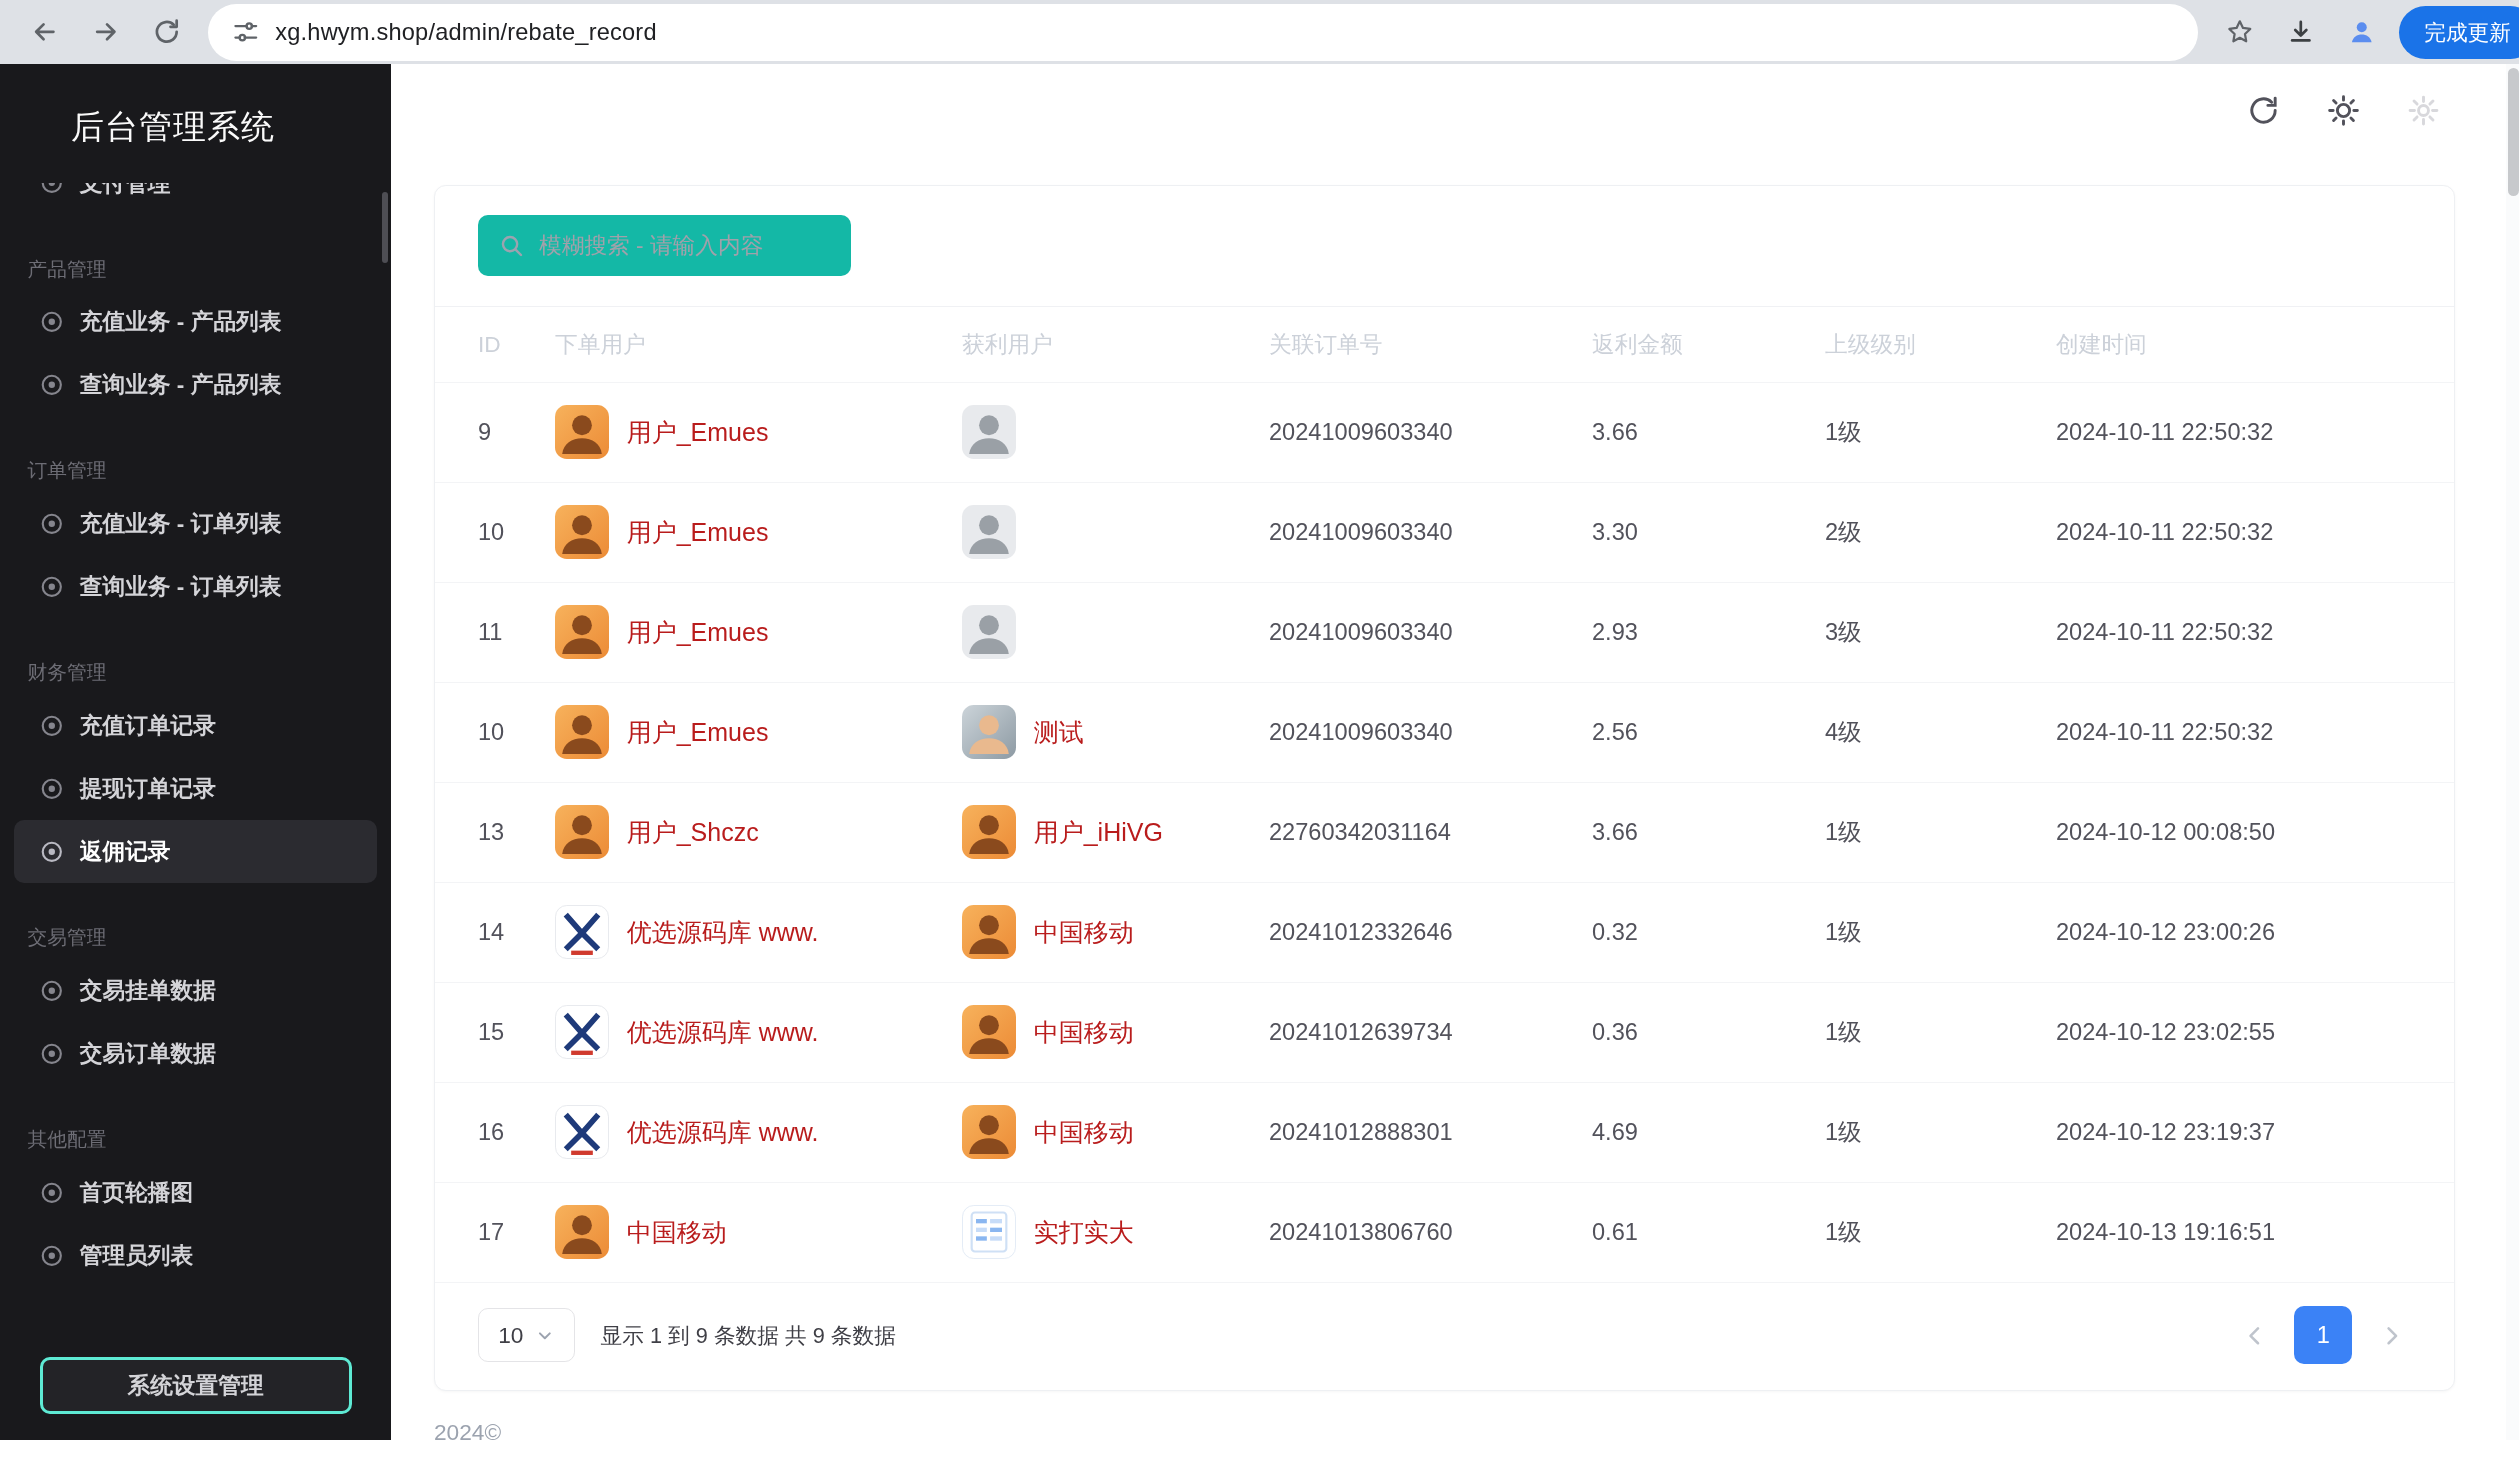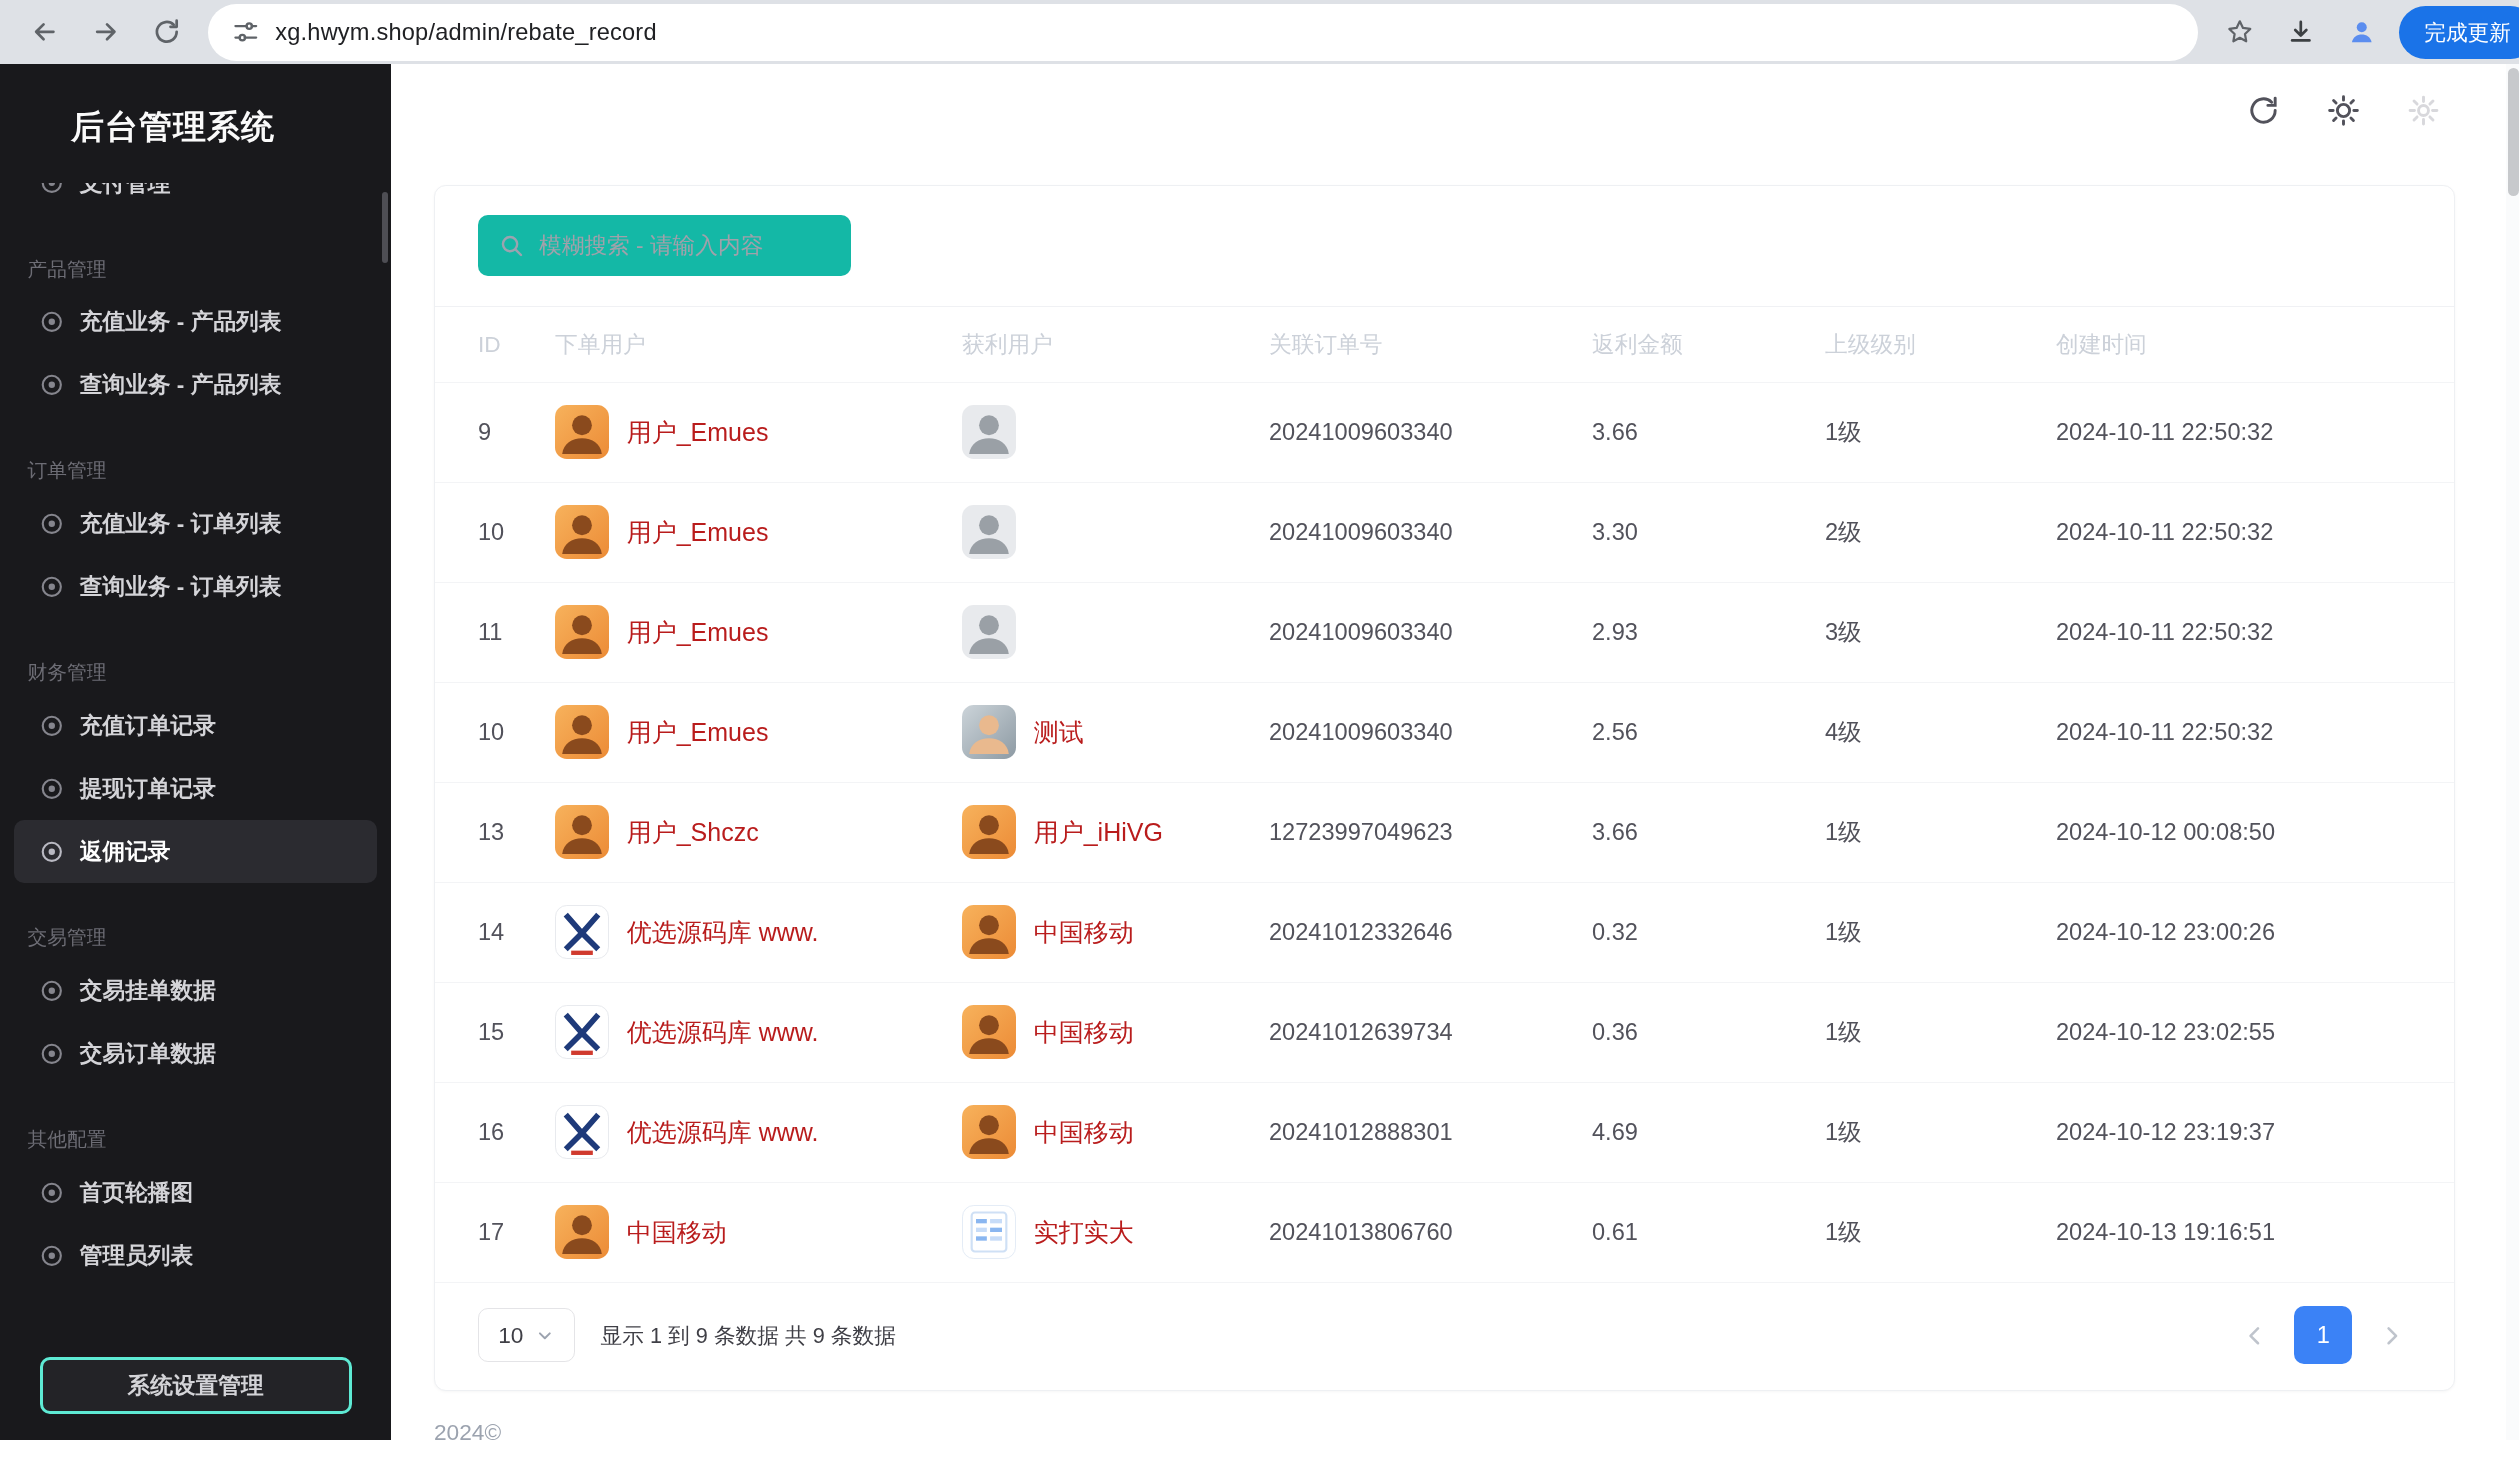--- a/index.html
+++ b/index.html
@@ -12,21 +12,21 @@
   .nav-btn { width:55px; height:55px; border-radius:50%; display:flex; align-items:center; justify-content:center; flex:none; cursor:pointer; }
   .omnibox { flex:none; width:1990px; height:57px; background:#fff; border-radius:28.6px; display:flex; align-items:center; padding:0 23.6px; gap:15.8px; margin:0 7.9px; }
   .omnibox .url { font-size:23.6px; color:#202124; letter-spacing:0.2px; }
   .update-btn { height:53px; padding:0 25.6px; border:none; border-radius:26.6px; background:#1a73e8; color:#fff; font-size:21.7px; font-family:inherit; font-weight:500; cursor:pointer; flex:none; margin:0 3.9px; }
 
   
   .app { display:flex; height:1376px; }
 
   
   .sidebar { width:391px; background:#19191c; color:#d4d4d8; display:flex; flex-direction:column; position:relative; flex:none; }
-  .sidebar-title { padding:41px 0 33px 71px; font-size:33px; font-weight:700; color:#fafafa; letter-spacing:1px; }
+  .sidebar-title { padding:41px 0 33px 71px; font-size:33px; font-weight:400; color:#fafafa; letter-spacing:1px; }
   .menu { flex:1; overflow:hidden; padding:0 13.8px; }
   .menu-item { height:63px; display:flex; align-items:center; gap:14.8px; padding-left:25.6px; border-radius:9.9px; font-size:22.7px; font-weight:600; color:#d4d4d8; cursor:pointer; }
   .menu-item .mi-icon { width:25.6px; height:25.6px; color:#85858d; flex:none; }
   .menu-item.active { background:#2b2b30; color:#ffffff; }
   .menu-item.active .mi-icon { color:#b9b9c2; }
   .menu-item.clipped { margin-top:-31.5px; }
   .section-label { margin:41px 0 7.9px 13.8px; font-size:19.7px; font-weight:500; color:#6d6d75; }
   .sidebar-footer { margin-top:auto; padding:21.7px 39px 25.6px; display:flex; justify-content:center; }
   .settings-btn { width:312px; height:57px; border-radius:9.9px; background:#232327; border:3px solid #5eead4; color:#d4d4d8; font-size:22.7px; font-weight:600; font-family:inherit; cursor:pointer; }
   .side-scroll-thumb { position:absolute; top:128px; right:3px; width:5.9px; height:71px; border-radius:3px; background:#4e4e54; }
@@ -452,21 +452,21 @@
       <span class="avatar-slot">
                     <span class="avatar av-orange">
                       <svg viewBox="0 0 24 24">
                         <circle cx="12" cy="9" r="4.4" fill="#8a4a1d"></circle>
                         <path d="M3.2 21.8c.5-4.6 4.3-7 8.8-7s8.3 2.4 8.8 7z" fill="#8a4a1d"></path>
                       </svg>
                     </span>
                   </span>
       <span class="uname">用户_iHiVG</span>
     </div>
-    <div class="cell">12723997049623</div>
+    <div class="cell">22760342031164</div>
     <div class="cell">3.66</div>
     <div class="cell">1级</div>
     <div class="cell">2024-10-12 00:08:50</div>
   </div>
 
   <div class="grid-cols trow">
     <div class="cell">14</div>
     <div class="cell c-user">
       <span class="avatar-slot">
                     <span class="avatar av-logo">

